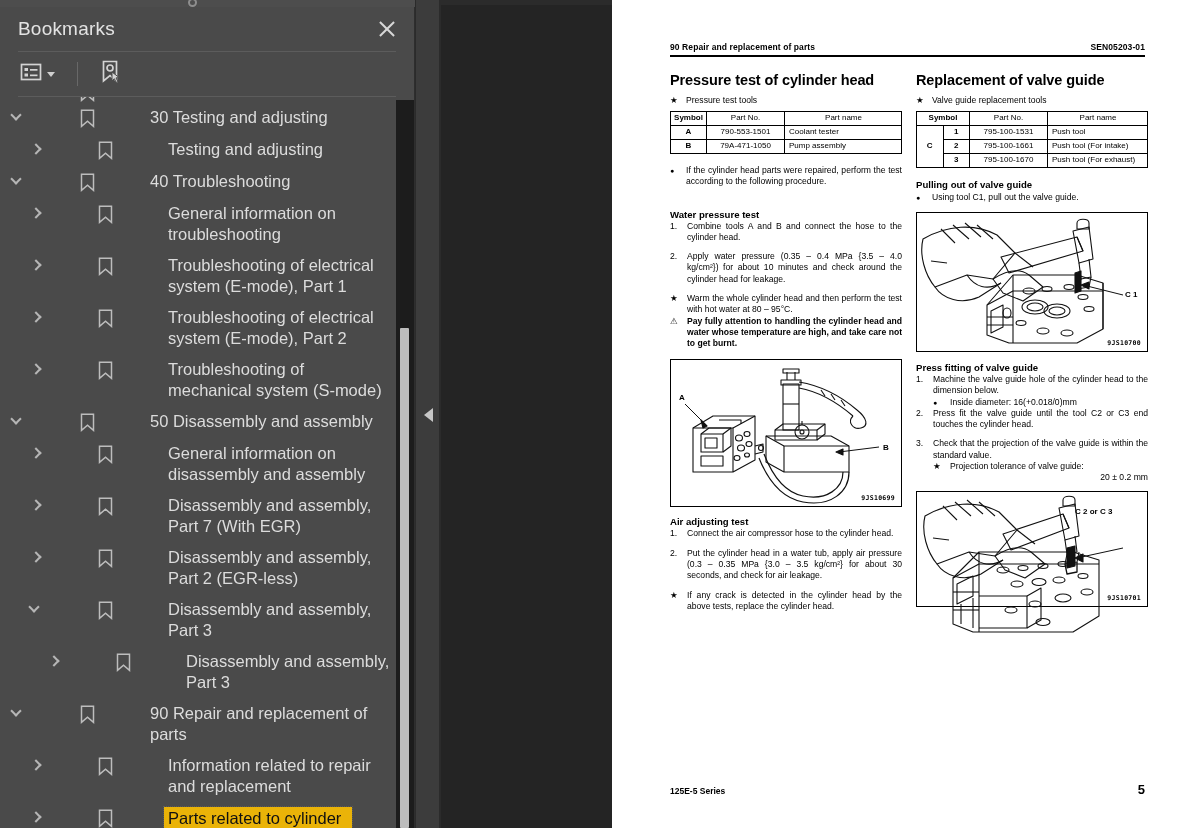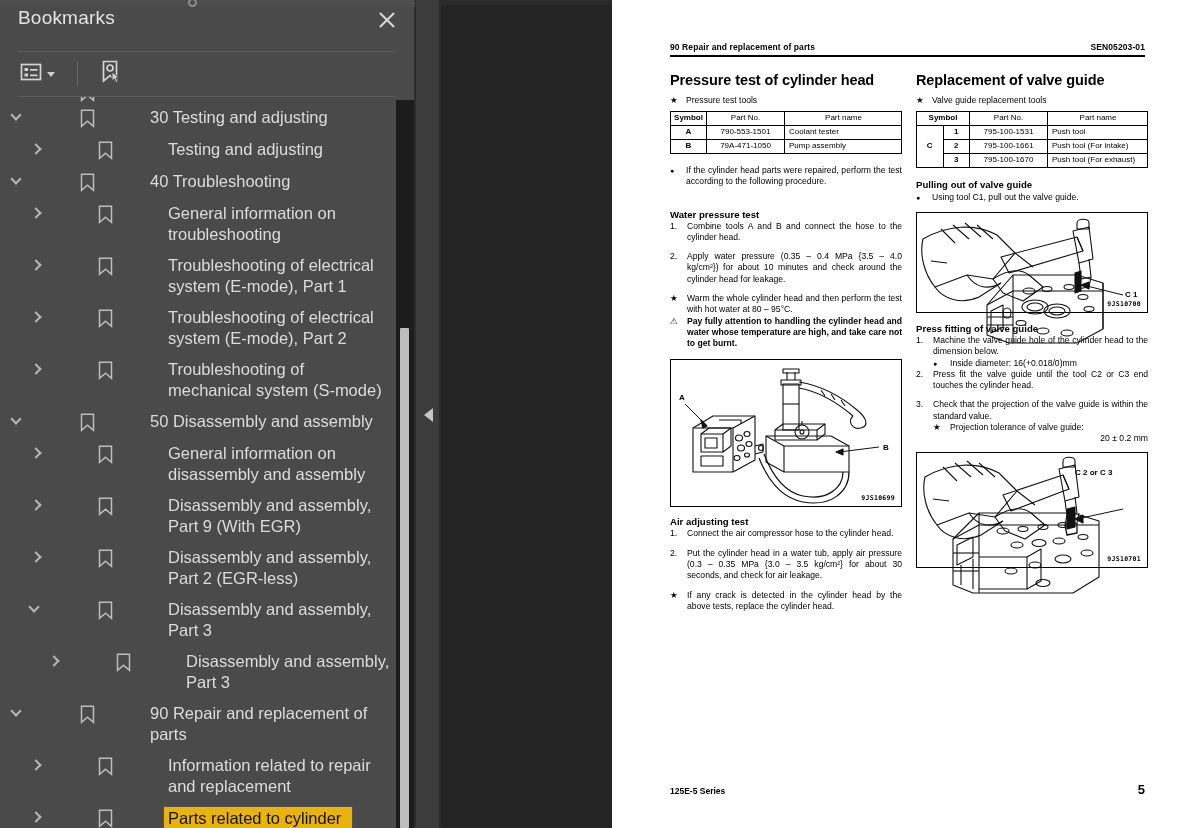--- a/index.html
+++ b/index.html
@@ -23,21 +23,21 @@
 
   
   .sidebar {
     position: absolute; left: 0; top: 7px; width: 415px; height: 821px;
     background: #4a4a4a;
     border-right: 1px solid #2e2e2e;
     display: flex; flex-direction: column;
   }
   .sb-header {
     height: 44px; flex: 0 0 44px;
-    display: flex; align-items: flex-start; justify-content: space-between;
+    display: flex; align-items: center; justify-content: space-between;
     padding: 0 14px 0 18px;
   }
   .sb-title {
     color: #e3e3e3; font-size: 19px; letter-spacing: .2px;
   }
   .sb-close {
     width: 26px; height: 26px; position: relative; cursor: pointer;
   }
   .sb-close:before, .sb-close:after {
     content: ""; position: absolute; left: 3px; top: 12px;
@@ -386,21 +386,21 @@
           </div>
           <div class="node lvl1">
             <div class="twisty">
               <div class="chev"></div>
             </div>
             <div class="bmk">
               <svg width="15" height="19" viewBox="0 0 15 19">
                 <path d="M1.5 1.2 H13.5 V17.4 L7.5 12.3 L1.5 17.4 Z" fill="none" stroke="#bdbdbd" stroke-width="1.5"></path>
               </svg>
             </div>
-            <div class="node-label">Disassembly and assembly, Part 9 (With EGR)</div>
+            <div class="node-label">Disassembly and assembly, Part 7 (With EGR)</div>
           </div>
           <div class="node lvl1">
             <div class="twisty">
               <div class="chev"></div>
             </div>
             <div class="bmk">
               <svg width="15" height="19" viewBox="0 0 15 19">
                 <path d="M1.5 1.2 H13.5 V17.4 L7.5 12.3 L1.5 17.4 Z" fill="none" stroke="#bdbdbd" stroke-width="1.5"></path>
               </svg>
             </div>
@@ -670,21 +670,21 @@
           </table>
 
           <div class="blk" style="margin-top:11px">
             <h2>Pulling out of valve guide</h2>
             <div class="bullet-row" style="margin-top:1px">
               <span class="mk" style="font-size:7px">●</span>
               <span class="tx" style="text-align:left">Using tool C1, pull out the valve guide.</span>
             </div>
           </div>
 
-          <div class="figbox" style="margin-top:9px;height:101px">
+          <div class="figbox" style="margin-top:9px;height:140px">
             <svg width="228" height="136" viewBox="0 0 228 136" style="display:block">
               <g fill="none" stroke="#111" stroke-width="1.1" stroke-linejoin="round">
 
                 <path d="M6 26 C30 12 58 10 80 22 L98 40 L76 66 L50 62 L18 74 C8 62 2 42 6 26 Z"></path>
                 <path d="M18 74 C26 86 44 92 62 84 L84 70"></path>
                 <path d="M50 62 C58 74 70 78 84 70"></path>
                 <path d="M24 16 L38 30 M36 12 L52 26 M48 10 L64 24 M60 12 L76 26"></path>
                 <path d="M14 48 L30 50"></path>
 
                 <path d="M76 66 C92 56 104 56 112 62 L126 74 L106 88 L86 80 Z"></path>

